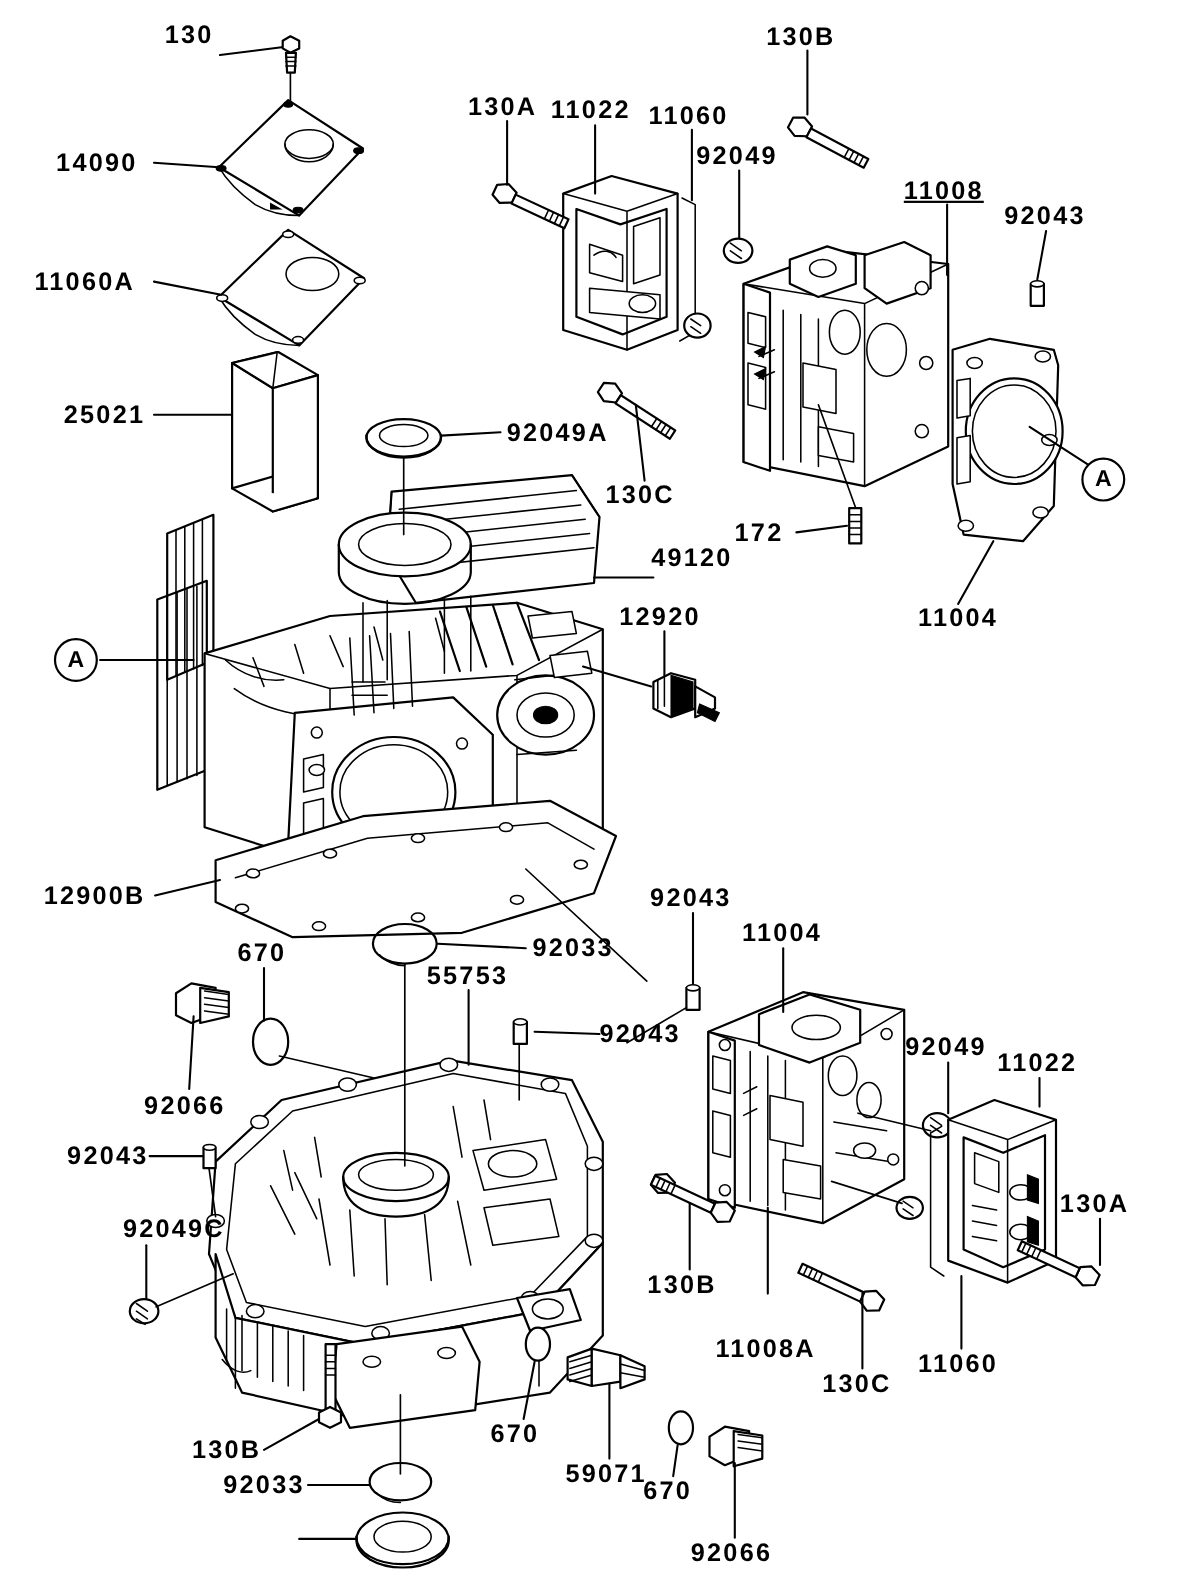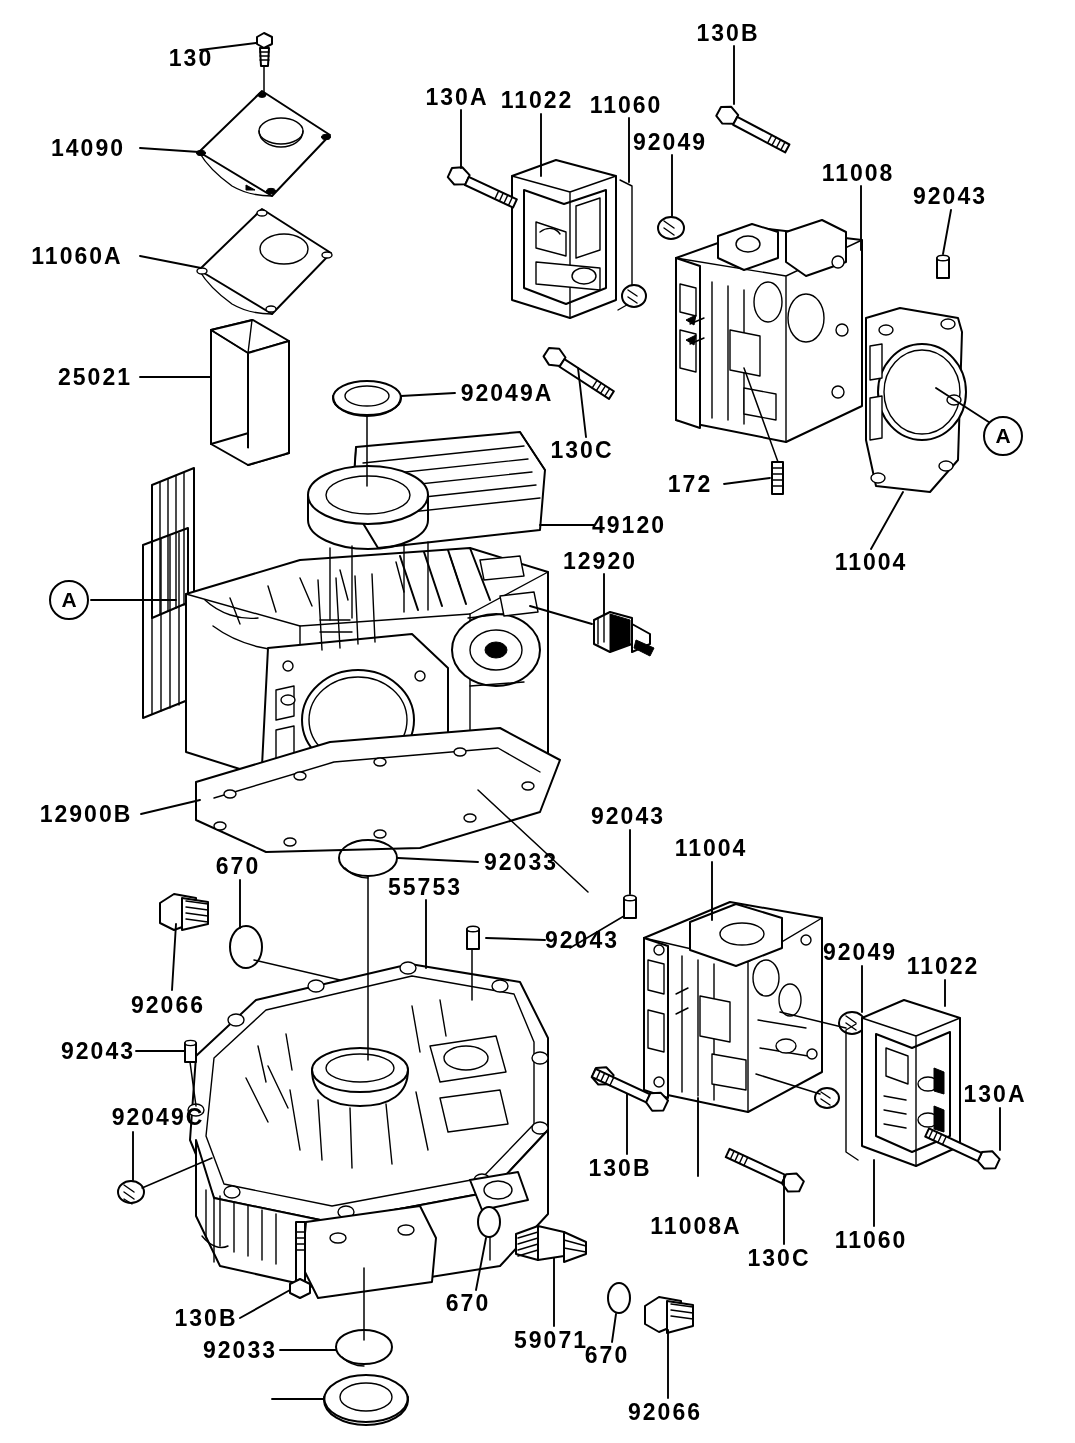--- a/index.html
+++ b/index.html
@@ -557,36 +557,36 @@
       <path d="M668,1398 L668,1330"></path>
 
       <path d="M478,790 L588,892" stroke-width="1.5"></path>
     </g>
   </svg>
   </div>
 
   <div class="refmark" style="left:1003px;top:436px;">A</div>
   <div class="refmark" style="left:69px;top:600px;">A</div>
 
-  <div class="lbl" style="left:172px;top:58px;margin-left:19px;">130</div>
+  <div class="lbl" style="left:172px;top:32px;">130</div>
   <div class="lbl" style="left:88px;top:148px;">14090</div>
   <div class="lbl" style="left:77px;top:256px;">11060A</div>
   <div class="lbl" style="left:95px;top:377px;">25021</div>
   <div class="lbl" style="left:457px;top:97px;">130A</div>
   <div class="lbl" style="left:537px;top:100px;">11022</div>
   <div class="lbl" style="left:626px;top:105px;">11060</div>
   <div class="lbl" style="left:670px;top:142px;">92049</div>
   <div class="lbl" style="left:728px;top:33px;">130B</div>
-  <div class="lbl" style="left:858px;top:173px;">11008</div>
+  <div class="lbl" style="left:858px;top:173px;text-decoration:underline;">11008</div>
   <div class="lbl" style="left:950px;top:196px;">92043</div>
   <div class="lbl" style="left:507px;top:393px;">92049A</div>
   <div class="lbl" style="left:582px;top:450px;">130C</div>
   <div class="lbl" style="left:690px;top:484px;">172</div>
   <div class="lbl" style="left:871px;top:562px;">11004</div>
-  <div class="lbl" style="left:629px;top:525px;">49120</div>
+  <div class="lbl" style="left:629px;top:507px;">49120</div>
   <div class="lbl" style="left:600px;top:561px;">12920</div>
   <div class="lbl" style="left:86px;top:814px;">12900B</div>
   <div class="lbl" style="left:238px;top:866px;">670</div>
   <div class="lbl" style="left:521px;top:862px;">92033</div>
   <div class="lbl" style="left:425px;top:887px;">55753</div>
   <div class="lbl" style="left:582px;top:940px;">92043</div>
   <div class="lbl" style="left:168px;top:1005px;">92066</div>
   <div class="lbl" style="left:98px;top:1051px;">92043</div>
   <div class="lbl" style="left:131px;top:1117px;margin-left:27px;">92049C</div>
   <div class="lbl" style="left:628px;top:816px;">92043</div>

